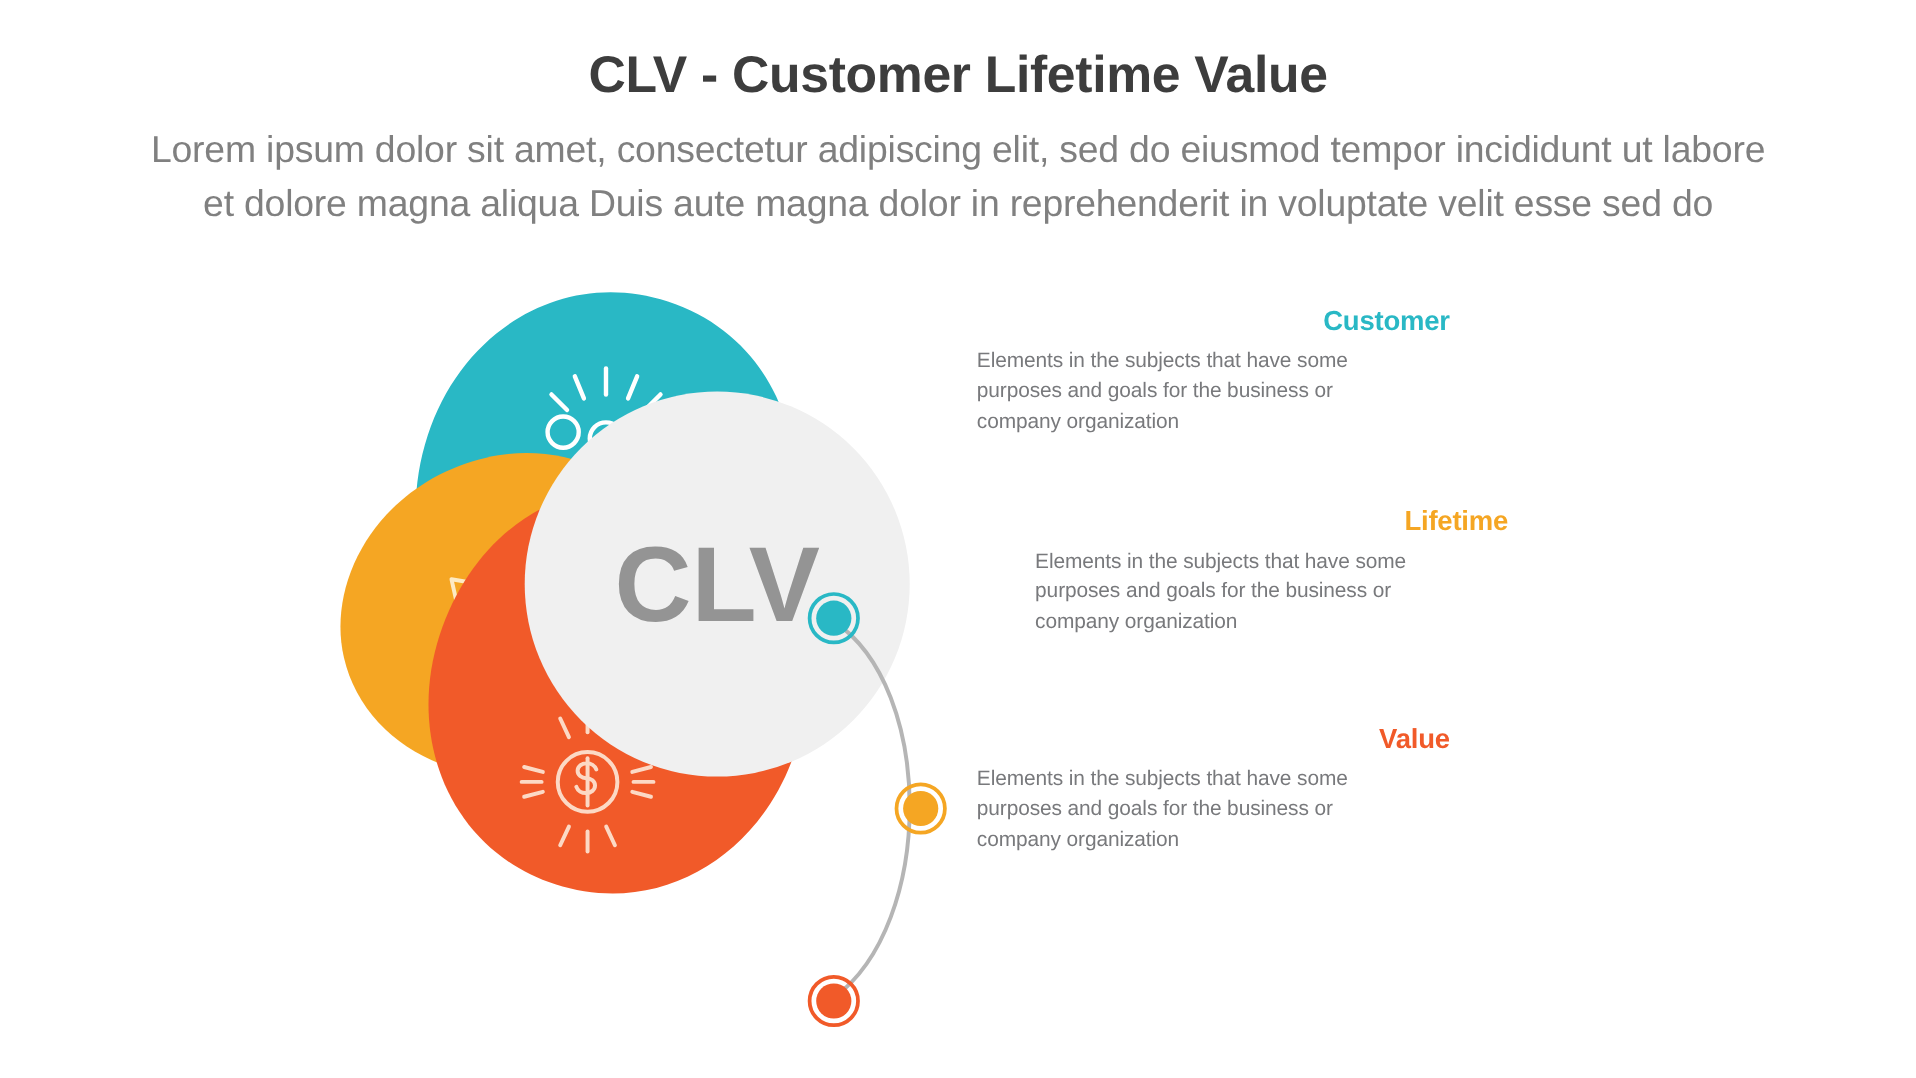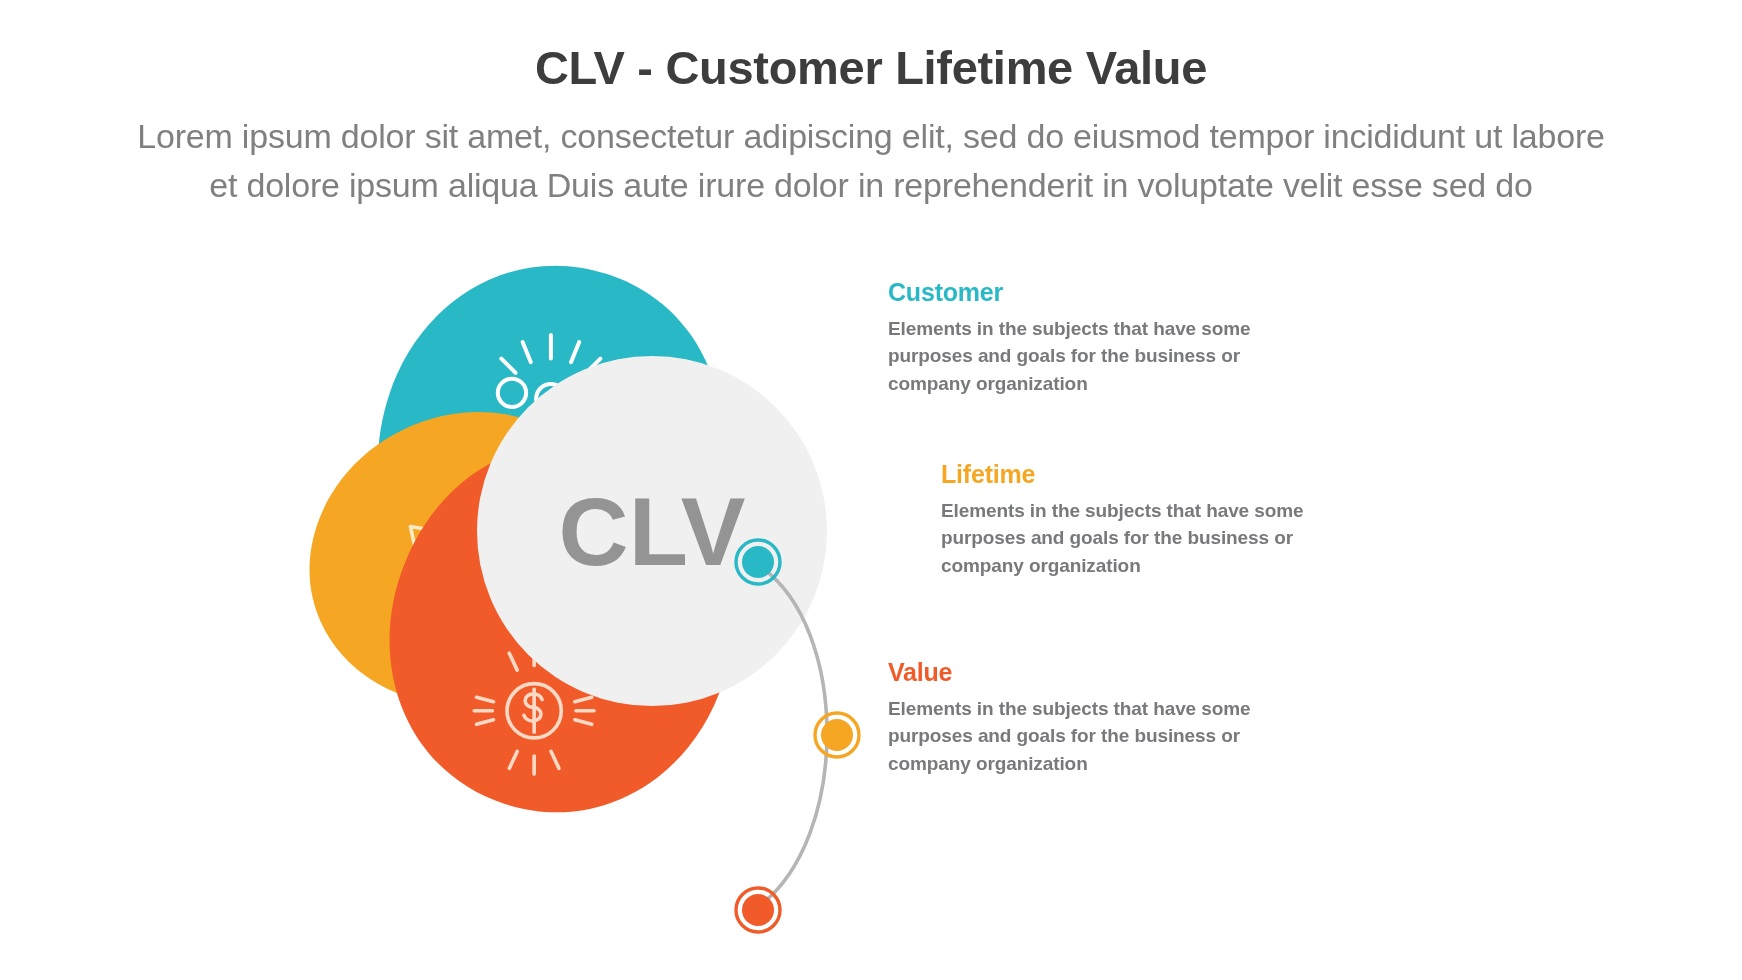--- a/index.html
+++ b/index.html
@@ -76,44 +76,45 @@
     width: 1742px;
     height: 640px;
   }
   .block { position: absolute; width: 430px; }
   .block-title {
     font-size: 25px;
     font-weight: bold;
     letter-spacing: -0.2px;
     line-height: 1.2;
     margin-bottom: 8px;
+    text-align: right;
   }
   .block-desc {
     font-size: 19px;
-    font-weight: 700;
+    font-weight: 400;
     color: #78797c;
     line-height: 1.44;
     letter-spacing: -0.1px;
   }
   .block-desc .line { display: block; }
 
   .block-customer { left: 888px; top: 72px; }
   .block-lifetime { left: 941px; top: 254px; }
   .block-value    { left: 888px; top: 452px; }
 </style>
 </head>
 <body>
 
 <div class="page">
 
   <div class="header">
     <div class="title">CLV - Customer Lifetime Value</div>
     <div class="subtitle">
       <span class="line">Lorem ipsum dolor sit amet, consectetur adipiscing elit, sed do eiusmod tempor incididunt ut labore</span>
-      <span class="line">et dolore ipsum aliqua Duis aute irure dolor in reprehenderit in voluptate velit esse sed do</span>
+      <span class="line">et dolore magna aliqua Duis aute magna dolor in reprehenderit in voluptate velit esse sed do</span>
     </div>
   </div>
 
   <div class="diagram">
 
     <div class="petal-stage">
       <svg class="petal-svg" width="620" height="580" viewBox="0 0 620 580">
 
         <g>
           <path d="M 300 22

